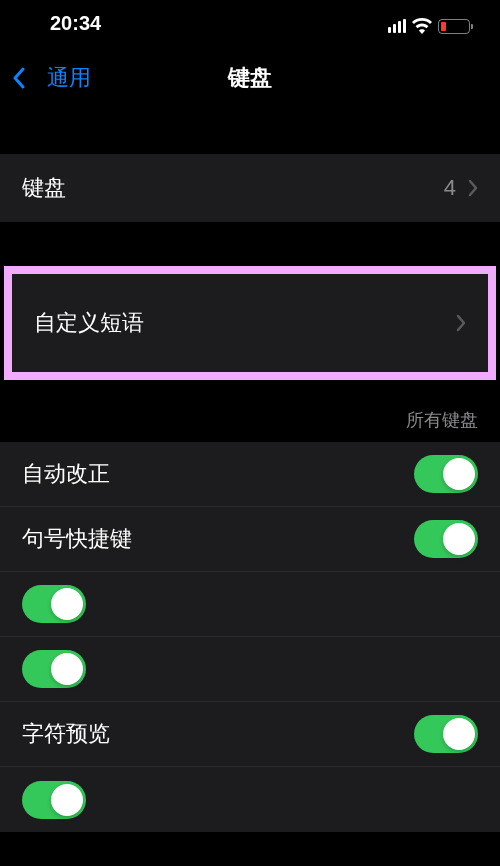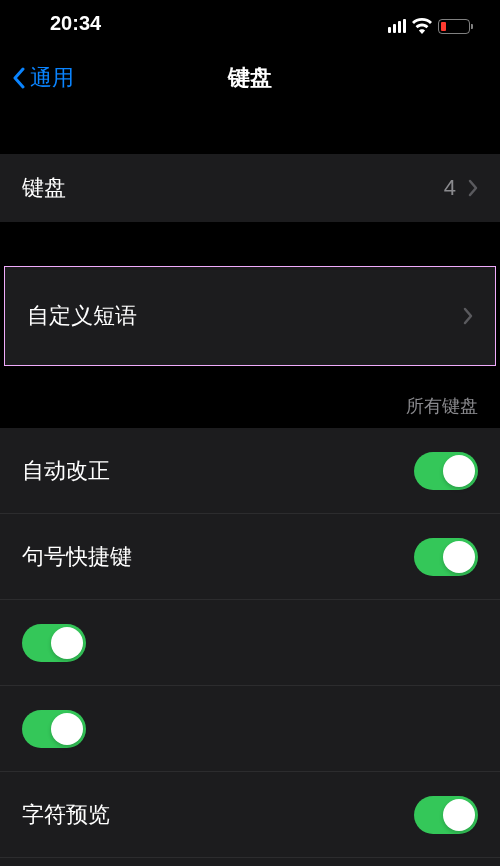--- a/index.html
+++ b/index.html
@@ -79,21 +79,21 @@
     .nav-header {
       display: flex;
       align-items: center;
       height: 60px;
       position: relative;
       padding: 0 12px;
     }
     .back-button {
       display: flex;
       align-items: center;
-      gap: 4px;
+      gap: 21px;
       color: #0a84ff;
       font-size: 22px;
     }
     .chevron-left {
       width: 14px;
       height: 22px;
     }
     .nav-title {
       position: absolute;
       left: 50%;
@@ -128,39 +128,39 @@
     .cell-right {
       display: flex;
       align-items: center;
     }
     .chevron-right {
       width: 10px;
       height: 18px;
       color: #5a5a5e;
     }
     .highlight-box {
-      border: 1px solid #f0abfc;
+      border: 8px solid #f0abfc;
       margin: 0 4px;
     }
     .highlight-box .cell {
       height: 98px;
     }
     .section-header {
       padding: 28px 22px 10px 22px;
       font-size: 18px;
       color: #8a8a8e;
       text-align: right;
     }
     .toggle-cell {
       display: flex;
       justify-content: space-between;
       align-items: center;
       background: #1c1c1e;
       padding: 0 22px;
-      height: 86px;
+      height: 65px;
       border-bottom: 1px solid #2c2c2e;
     }
     .toggle-cell:last-child {
       border-bottom: none;
     }
     .switch {
       width: 64px;
       height: 38px;
       background: #34c759;
       border-radius: 19px;

